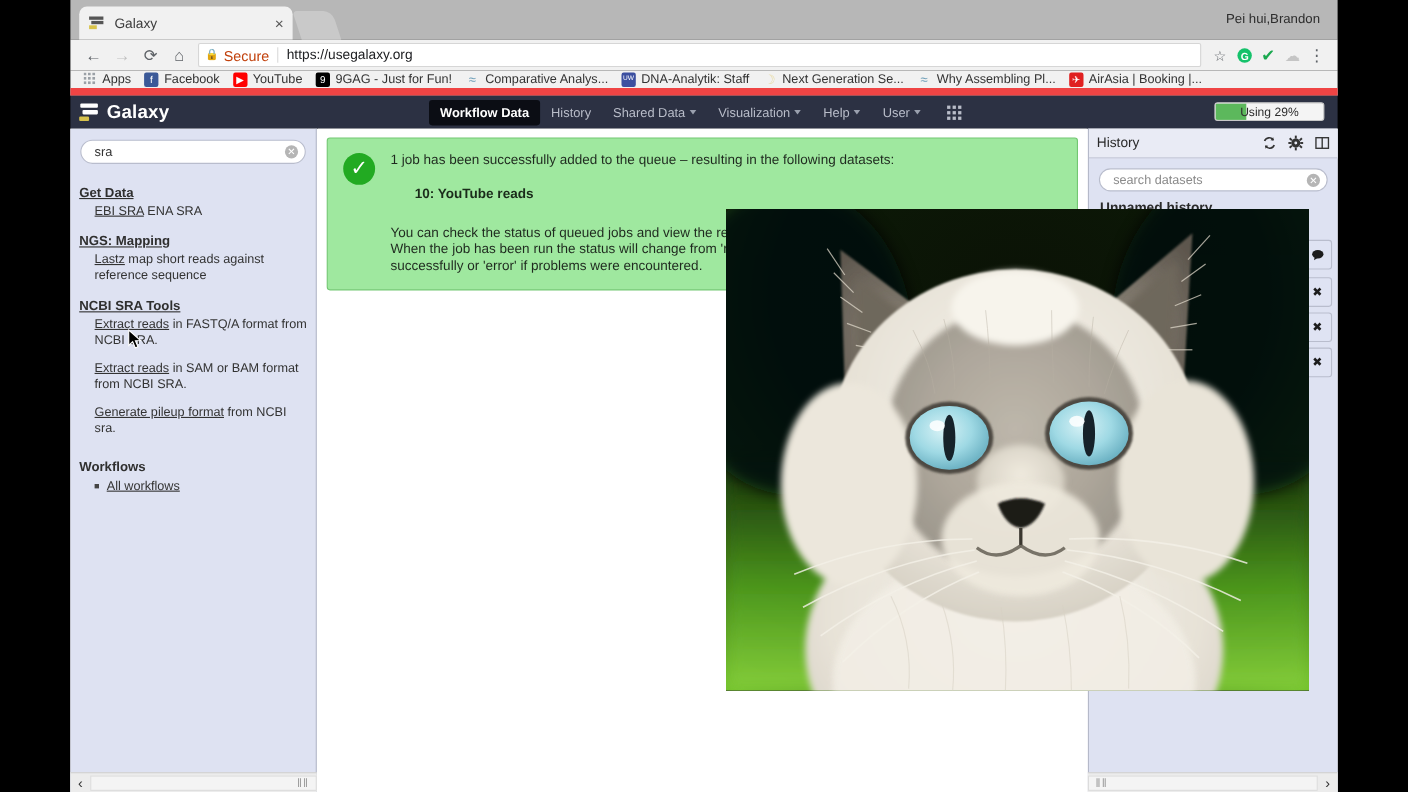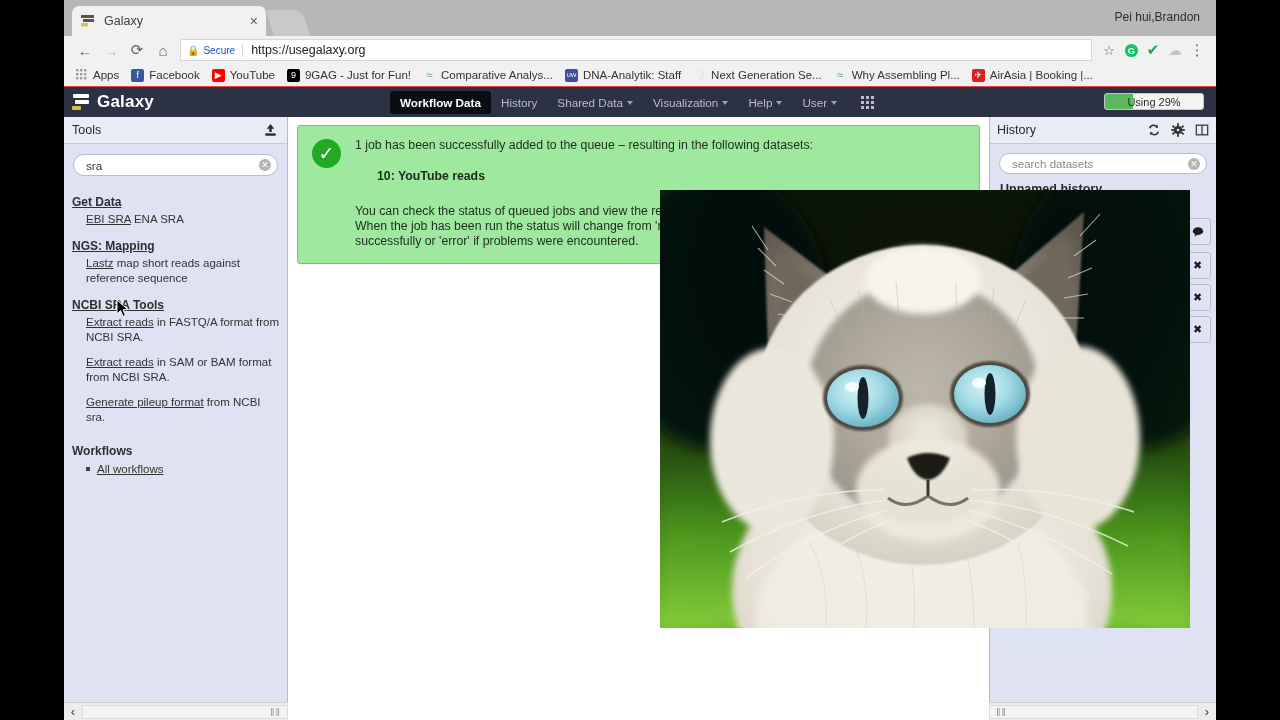--- a/index.html
+++ b/index.html
@@ -57,29 +57,29 @@
     width: 26px; height: 26px; display: flex; align-items: center; justify-content: center;
     color: #5f6368; font-size: 15px; cursor: pointer; flex: none;
   }
   .navbtn.disabled { color: #c0c0c0; }
   #omnibox {
     flex: 1; height: 22px; margin: 0 6px 0 4px;
     background: #fff; border: 1px solid #d6d6d6; border-radius: 2px;
     display: flex; align-items: center; padding: 0 6px;
   }
   .lock { color: #0b8043; font-size: 10px; margin-right: 4px; }
-  .secure-word { color: #1d4ed8; font-size: 10px; margin-right: 7px; }
+  .secure-word { color: #c2410c; font-size: 13px; margin-right: 7px; }
   .url-sep { width: 1px; height: 14px; background: #dadada; margin-right: 8px; }
   .url-text { font-size: 12.5px; color: #202124; }
   .ext-icon { width: 22px; height: 22px; display:flex; align-items:center; justify-content:center; flex:none; font-size: 13px; cursor: pointer; }
 
   
   #bookmarks {
     position: absolute; left: 64px; top: 64px; width: 1152px; height: 23px;
-    background: #f1f1f1; border-bottom: 1px solid #ef4444;
+    background: #f1f1f1; border-bottom: 7px solid #ef4444;
     display: flex; align-items: center; padding: 0 6px; gap: 2px; overflow: hidden;
   }
   .bm { display: flex; align-items: center; gap: 5px; padding: 2px 5px; border-radius: 3px; cursor: pointer; flex: none; }
   .bm-label { font-size: 11.5px; color: #333; white-space: nowrap; }
   .bm-ico { width: 13px; height: 13px; flex: none; display: flex; align-items: center; justify-content: center;
             font-size: 9px; border-radius: 2px; color: #fff; }
 
   
   #masthead {
     position: absolute; left: 64px; top: 87px; width: 1152px; height: 30px;
@@ -354,29 +354,20 @@
     </div>
     <div id="usage-wrap">
       <div id="usage-fill" style="width: 29%; background: rgb(92, 184, 92);"></div>
       <div id="usage-text">Using 29%</div>
     </div>
   </div>
 
   <div id="galaxy-body">
 
     <div id="toolpanel">
-      <div id="toolpanel-head">
-        <span id="toolpanel-title">Tools</span>
-        <span id="upload-ico">
-          <svg viewBox="0 0 16 16" width="15" height="15">
-            <path d="M8 1 L12 6 L9.3 6 L9.3 9.5 L6.7 9.5 L6.7 6 L4 6 Z" fill="#2d2d2d"></path>
-            <rect x="2.5" y="11" width="11" height="2.6" fill="#2d2d2d"></rect>
-          </svg>
-        </span>
-      </div>
 
       <div id="tool-search-wrap">
         <div id="tool-search">
           <span class="val">sra</span>
           <span class="clear-x">✕</span>
         </div>
       </div>
 
       <div id="tool-list">
           <div class="tool-section">Get Data</div>

